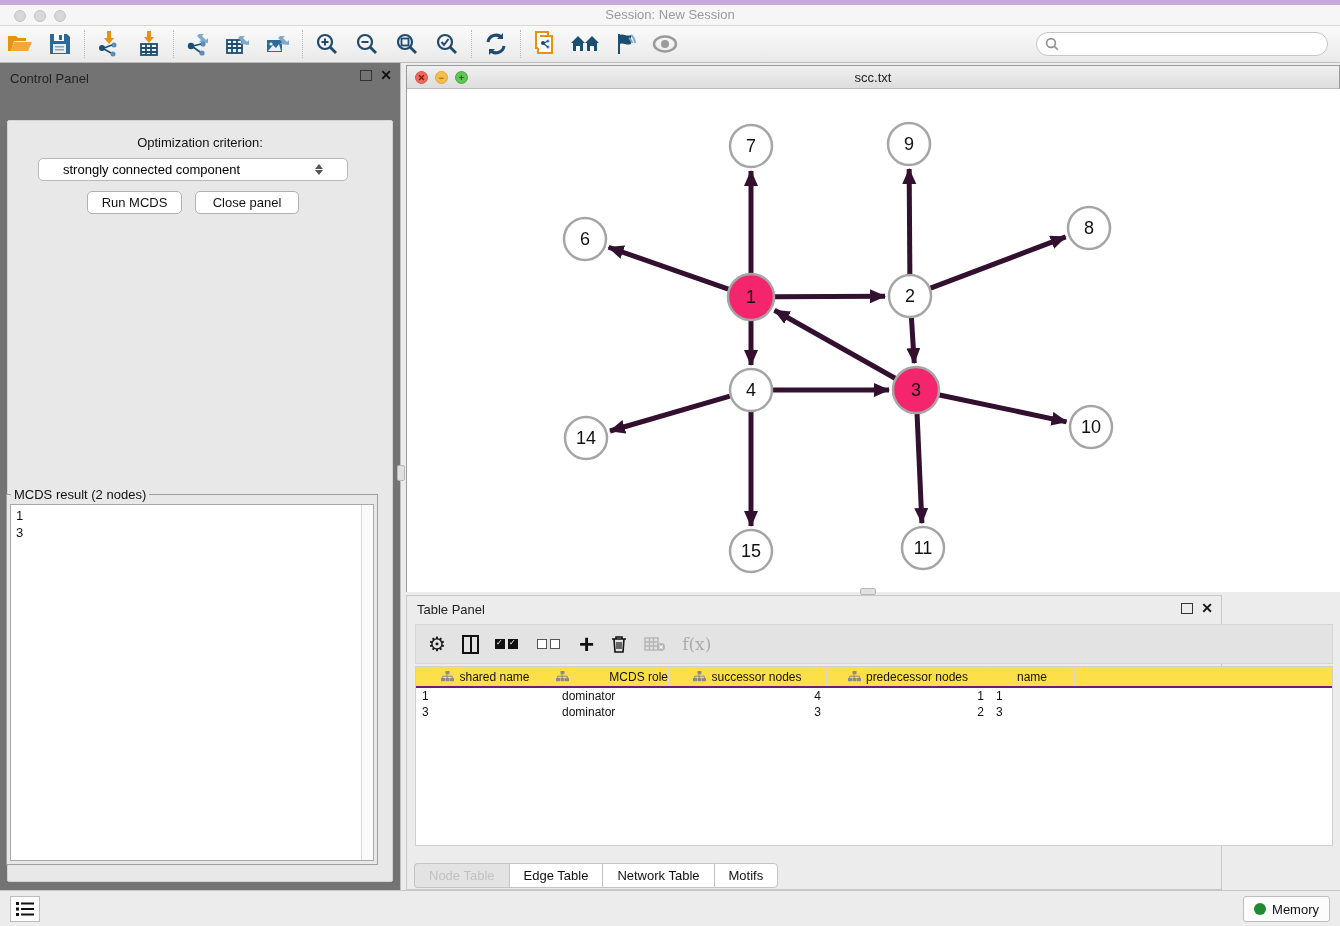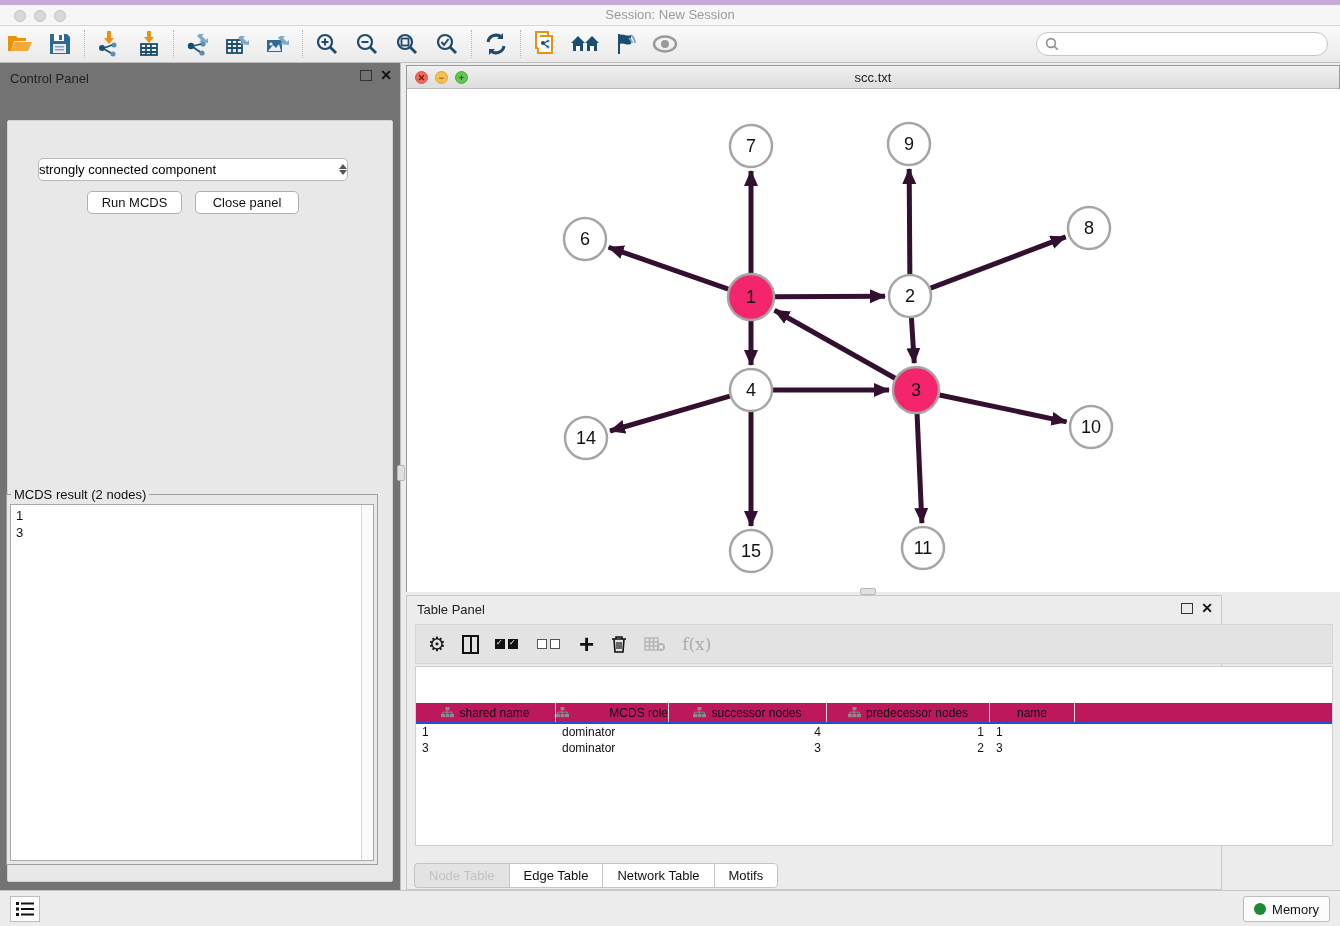--- a/index.html
+++ b/index.html
@@ -25,21 +25,21 @@
   .float-btn { width:12px; height:11px; border:1.5px solid #333; display:inline-block; }
   .close-btn { font-size:14px; font-weight:bold; color:#111; line-height:12px; }
   #cp-tabs { position:absolute; left:0; top:33px; width:100%; display:flex; justify-content:center; }
   .seg { display:flex; }
   .seg .tab { font-size:13px; padding:4px 14px; background:#FFFFFF; border:1px solid #C4C4C4; border-right:none; color:#111; }
   .seg .tab:first-child { border-radius:4px 0 0 4px; }
   .seg .tab:last-child { border-right:1px solid #C4C4C4; border-radius:0 4px 4px 0; }
   .seg .tab.active { background:#E3E3E3; color:#C2C2C2; }
   #cp-body { position:absolute; left:7px; top:57px; width:386px; height:762px; background:#E8E8E8; border:1px solid #D2D2D2; border-radius:2px; }
   #opt-label { position:absolute; top:72px; width:100%; text-align:center; font-size:13px; color:#111; }
-  #opt-select { position:absolute; left:38px; top:95px; width:310px; height:23px; background:#FFFFFF; border:1px solid #B8B8B8; border-radius:5px; font-size:13px; display:flex; align-items:center; padding:0 0; }
+  #opt-select { position:absolute; left:38px; top:95px; width:310px; height:23px; background:#FFFFFF; border:1px solid #B8B8B8; border-radius:5px; font-size:13px; display:flex; align-items:center; padding:0 24px; }
   #opt-select .stepper { margin-left:auto; display:flex; flex-direction:column; gap:1px; }
   .tri-up { width:0;height:0;border-left:4px solid transparent;border-right:4px solid transparent;border-bottom:5px solid #555; }
   .tri-dn { width:0;height:0;border-left:4px solid transparent;border-right:4px solid transparent;border-top:5px solid #555; }
   .cp-button { position:absolute; top:128px; height:23px; background:#FFFFFF; border:1px solid #B0B0B0; border-radius:5px; font-size:13px; color:#111; display:flex; align-items:center; justify-content:center; }
   #run-btn { left:87px; width:95px;text-align:center; }
   #closep-btn { left:195px; width:104px; }
   fieldset#mcds-result { position:absolute; left:6px; top:424px; width:372px; height:378px; border:1px solid #9E9E9E; background:#E8E8E8; }
   fieldset#mcds-result legend { font-size:13px; color:#111; margin-left:4px; padding:0 3px; }
   #result-list { position:absolute; left:3px; top:2px; right:3px; bottom:3px; background:#FFFFFF; border:1px solid #A8A8A8; font-size:13px; color:#111; padding:2px 5px; line-height:17px; }
   #result-scroll { position:absolute; right:0; top:0; width:12px; height:100%; background:#FAFAFA; border-left:1px solid #D8D8D8; }
@@ -64,21 +64,21 @@
   .gear-glyph { font-size:20px; color:#1A1A1A; }
   .col-glyph { width:17px; height:19px; border:2.5px solid #111; position:relative; }
   .col-glyph::after { content:""; position:absolute; left:50%; top:0; width:2px; height:100%; background:#111; }
   .cb { width:10px; height:10px; display:inline-block; margin-right:3px; }
   .cb.checked { background:#111; position:relative; }
   .cb.checked::after { content:"✓"; color:#FFF; font-size:8px; position:absolute; left:1px; top:-1px; }
   .cb.empty { border:1.5px solid #555; background:#FFF; }
   .plus-glyph { font-size:26px; font-weight:bold; color:#111; line-height:20px; }
   .fx-glyph { font-family:"DejaVu Serif", serif; font-size:17px; color:#ABABAB; }
   #tp-table { position:absolute; left:8px; top:70px; width:918px; height:180px; background:#FFFFFF; border:1px solid #D0D0D0; overflow:hidden; }
-  #tp-headrow { display:flex; height:21px; background:#be185d; border-bottom:2px solid #1d4ed8;margin-top:36px; }
+  #tp-headrow { display:flex; height:21px; background:#fde047; border-bottom:2px solid #701a75; }
   .th { display:flex; align-items:center; justify-content:center; gap:5px; font-size:12px; color:#111; border-right:1px solid #D8D8D8; height:100%; }
   .tree-ico { width:13px; height:11px; }
   .trow { display:flex; height:16px; font-size:12px; color:#111; }
   .td { padding:1px 6px 0 6px; overflow:hidden; white-space:nowrap; }
   #tp-tabs { position:absolute; left:7px; top:267px; width:100%; display:flex; }
 
   
   #statusbar { position:absolute; left:0; top:890px; width:1340px; height:36px; background:#ECECEC; border-top:1px solid #C6C6C6; }
   #list-btn { position:absolute; left:10px; top:5px; width:30px; height:26px; background:#FCFCFC; border:1px solid #BDBDBD; display:flex; align-items:center; justify-content:center; }
   #memory-btn { position:absolute; right:10px; top:5px; height:26px; background:#FCFCFC; border:1px solid #BDBDBD; border-radius:3px; display:flex; align-items:center; gap:6px; padding:0 10px; font-size:13px; color:#111; }
@@ -237,20 +237,21 @@
   </div>
 </div>
 
 <div id="control-panel">
   <div id="cp-header">Control Panel</div>
   <div class="panel-btns">
     <span class="float-btn"></span>
     <span class="close-btn">✕</span>
   </div>
   <div id="cp-body"></div>
+  <div id="opt-label">Optimization criterion:</div>
   <div id="opt-select">
     <span>strongly connected component</span>
     <span class="stepper">
         <span class="tri-up"></span>
         <span class="tri-dn"></span>
       </span>
   </div>
   <div id="run-btn" class="cp-button">Run MCDS</div>
   <div id="closep-btn" class="cp-button">Close panel</div>
   <fieldset id="mcds-result">

